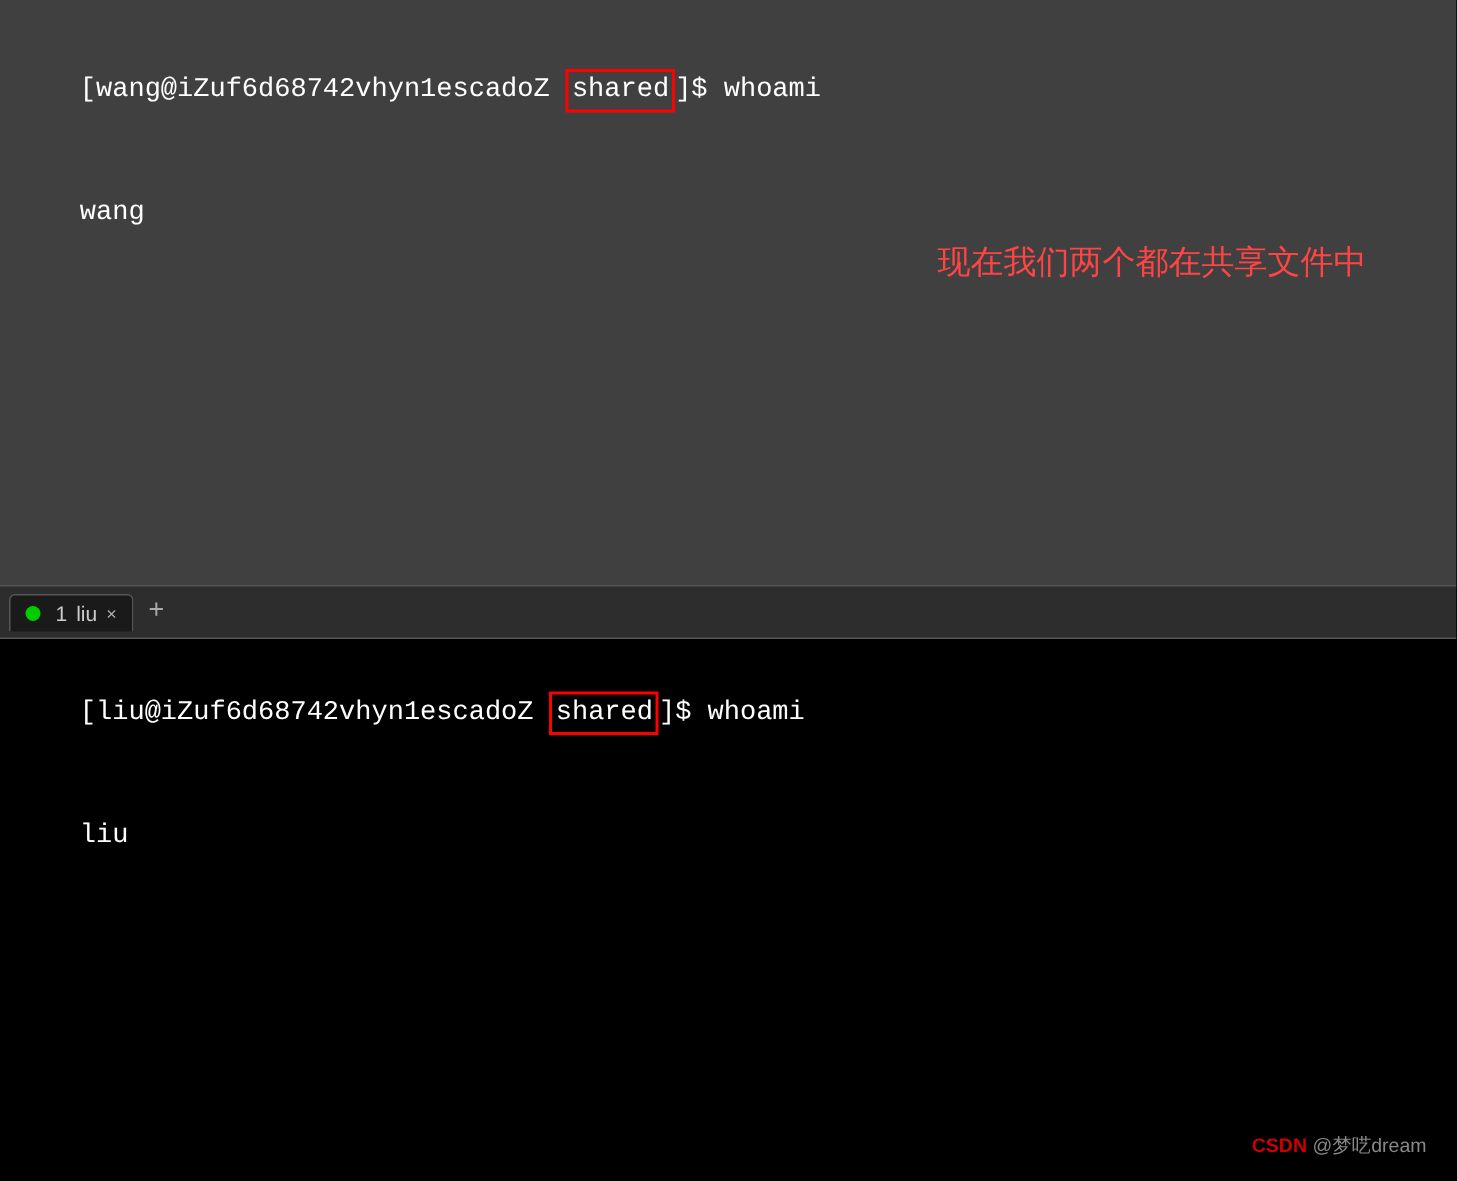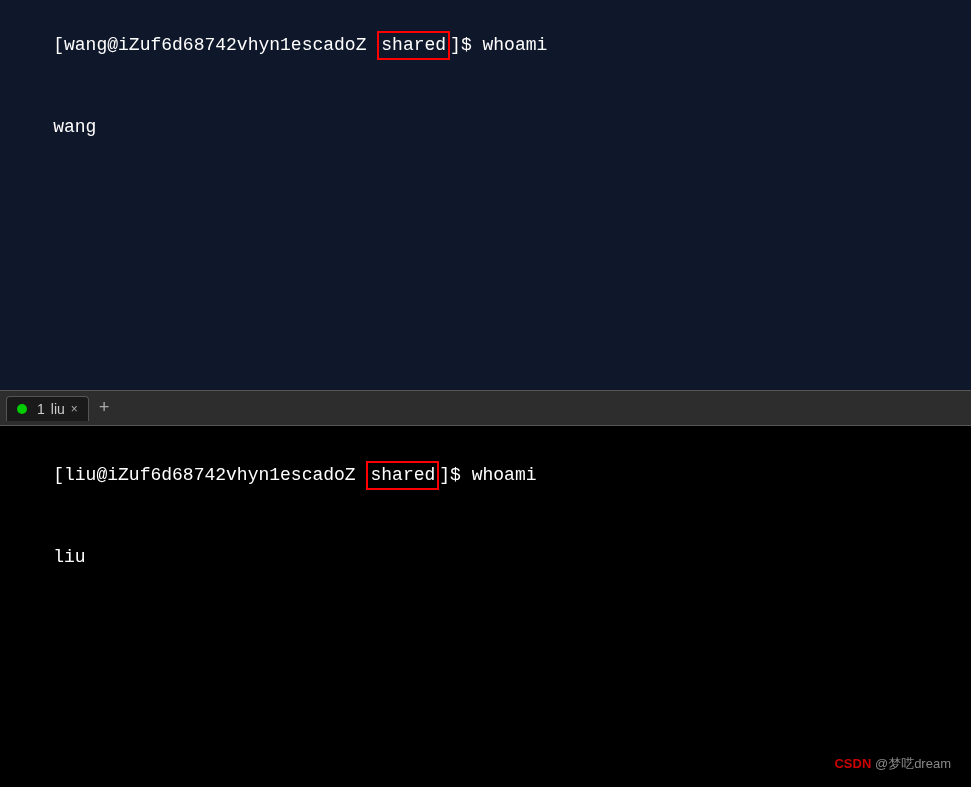--- a/index.html
+++ b/index.html
@@ -11,23 +11,23 @@
       font-family: 'Courier New', Courier, monospace;
       font-size: 18px;
       overflow: hidden;
       display: flex;
       flex-direction: column;
     }
 
     
     .top-pane {
       flex: 0 0 390px;
-      background: #0f172a;
+      background: #404040;
       position: relative;
-      padding: 4px 10px;
+      padding: 19px 10px;
     }
 
     .terminal-line {
       line-height: 1.5;
       white-space: pre;
       color: #fff;
     }
 
     .prompt-bracket {
       color: #fff;
@@ -149,20 +149,21 @@
 
   <div class="terminal-line">
     <span class="prompt-bracket">[wang@iZuf6d68742vhyn1escadoZ </span><span class="prompt-dir-box">shared</span><span class="prompt-dollar">]$ whoami</span>
   </div>
 
   <div class="terminal-line">
     <span>wang</span>
   </div>
 
 
+  <div class="annotation-text">现在我们两个都在共享文件中</div>
 </div>
 
 <div class="tab-bar">
   <div class="tab-item">
     <span class="tab-dot"></span>
     <span>1</span>
     <span>liu</span>
     <span class="tab-close">×</span>
   </div>
   <div class="tab-add">+</div>

